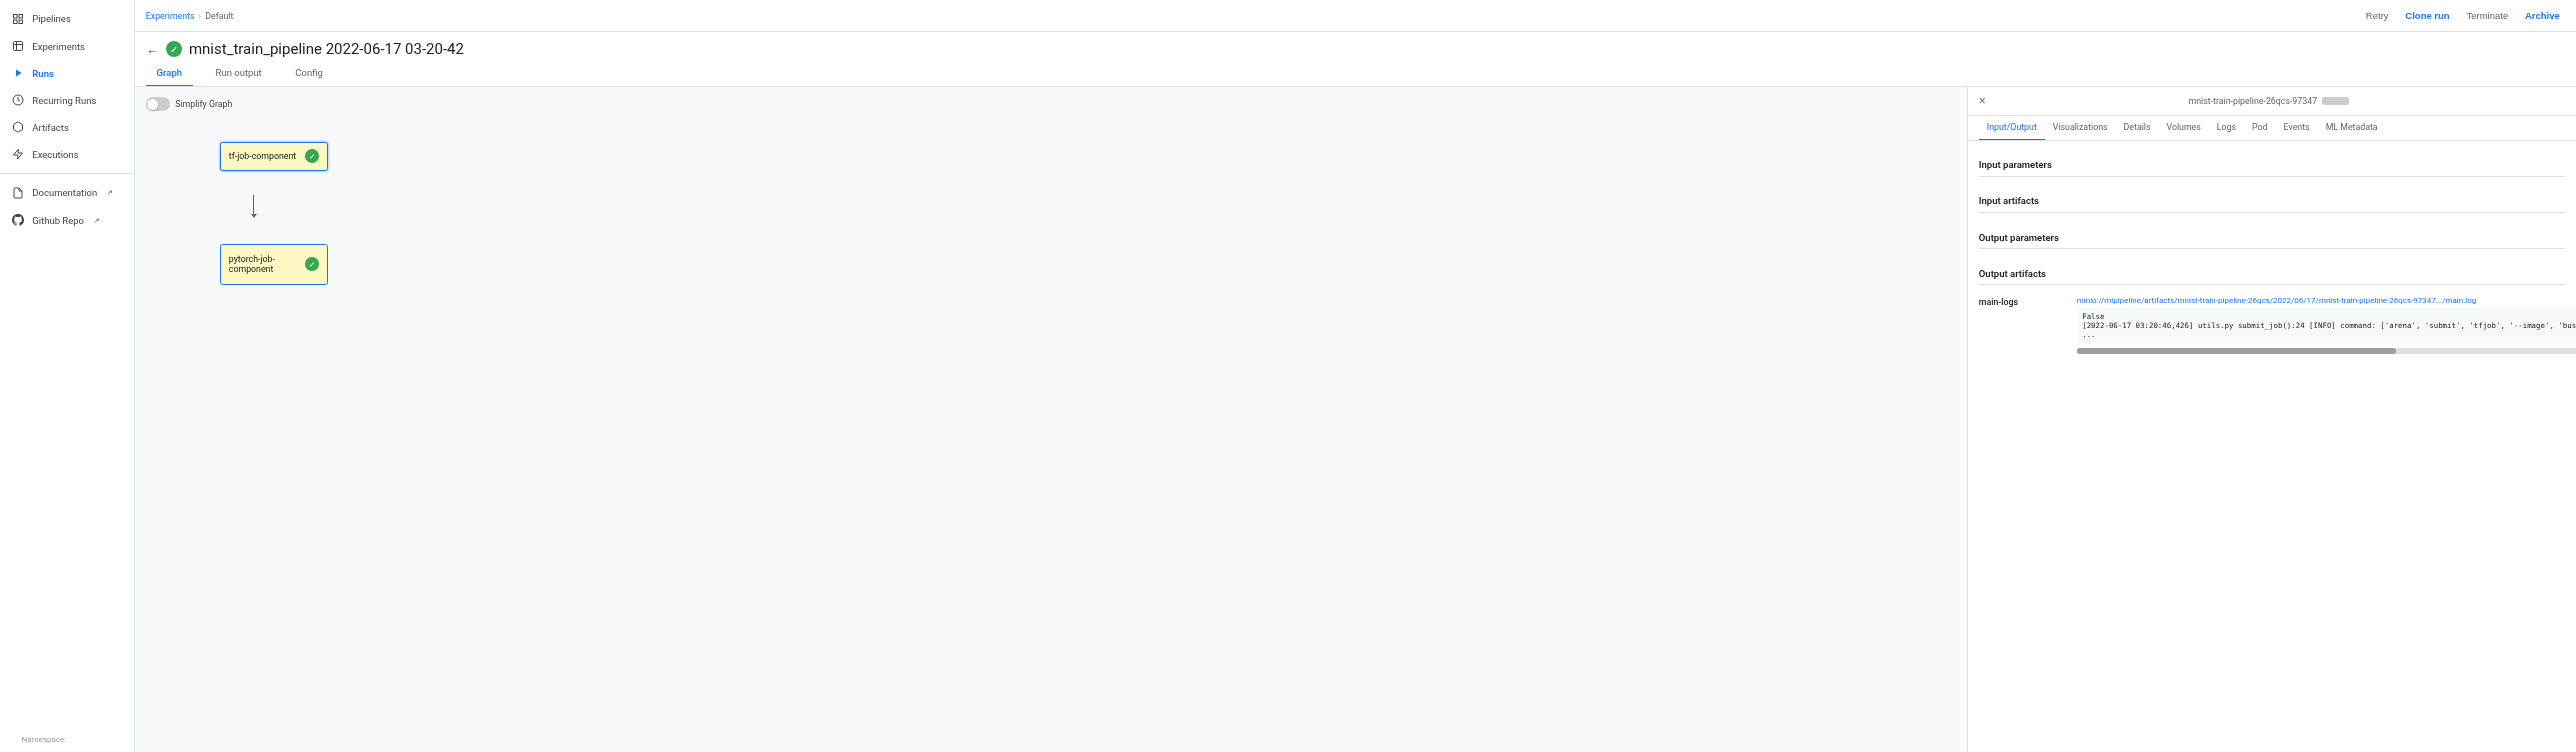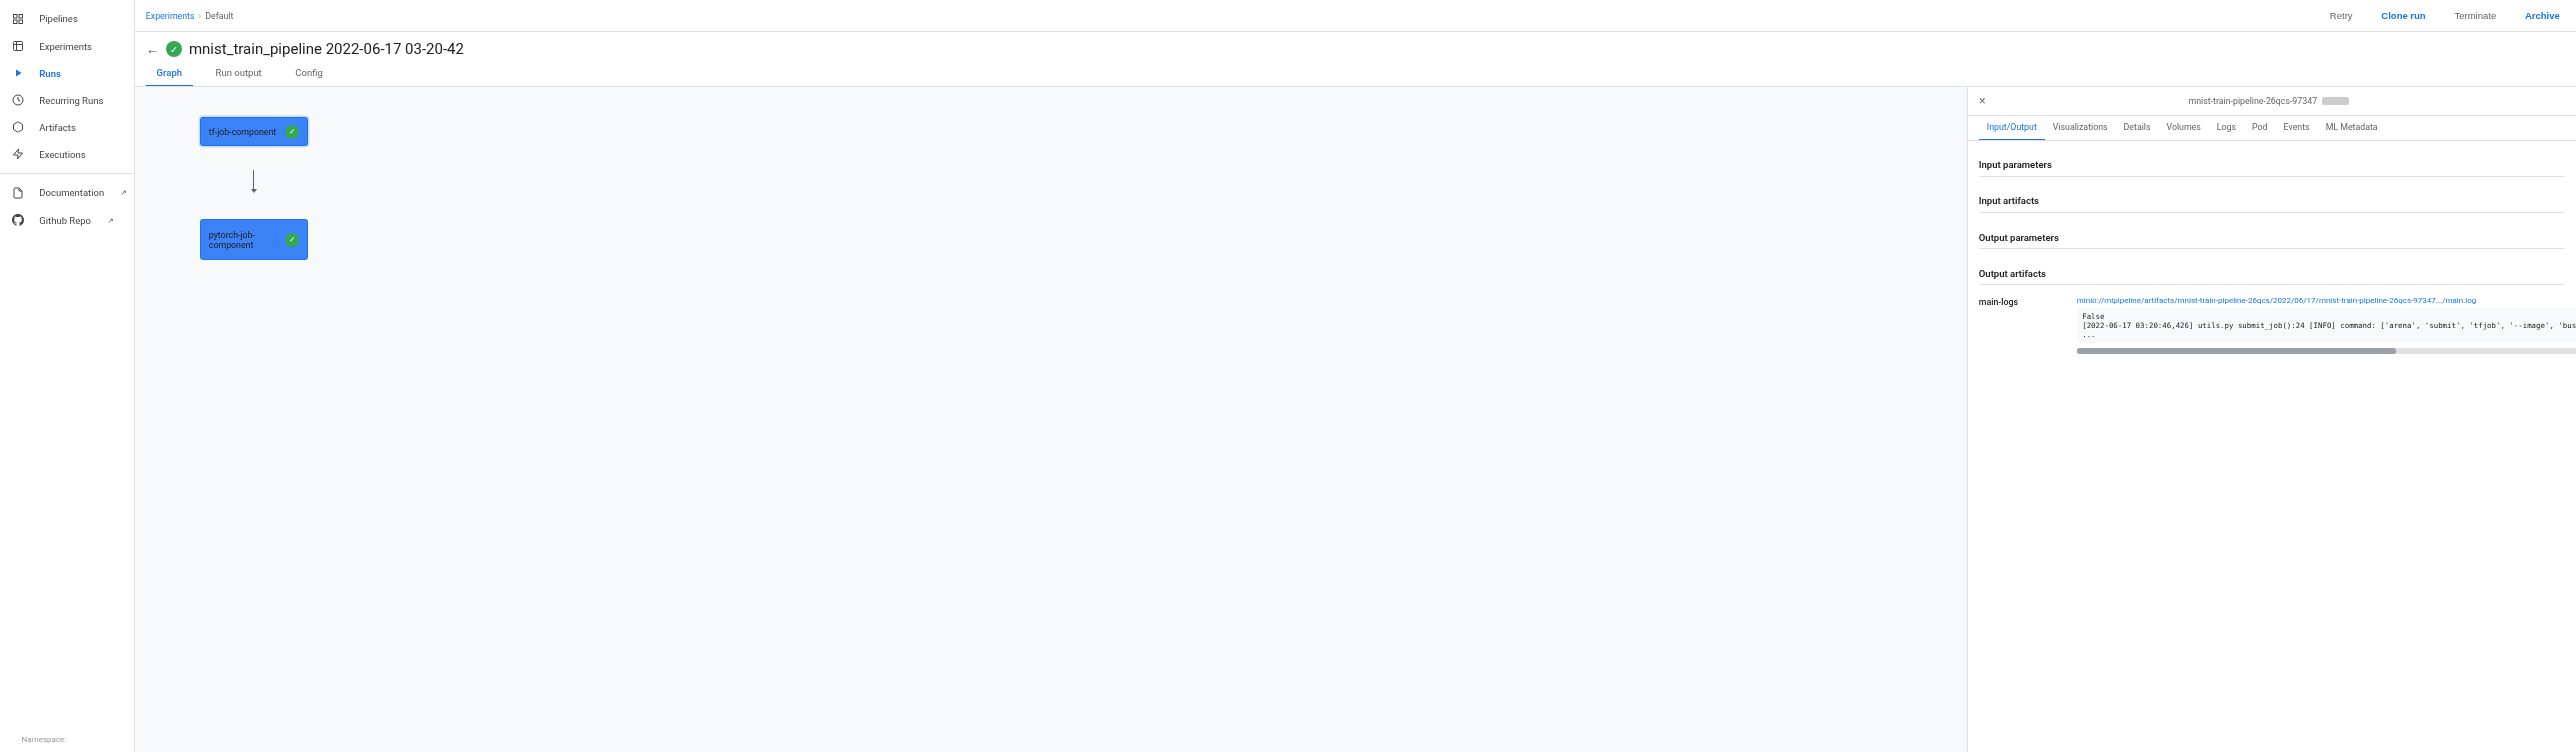--- a/index.html
+++ b/index.html
@@ -1,35 +1,35 @@
 <!DOCTYPE html>
 <html style="font-size:10.8px"><head>
   <meta charset="utf-8">
   <style>
     * { box-sizing: border-box; margin: 0; padding: 0; }
     body { font-family: -apple-system, BlinkMacSystemFont, 'Segoe UI', Roboto, sans-serif; font-size: 9.5px; color: #202124; background: #fff; display: flex; height: 100vh; overflow: hidden; }
 
     
     .sidebar { width: 135px; min-width: 135px; border-right: 0.7px solid #e0e0e0; display: flex; flex-direction: column; padding-top: 5.4px; background: #fff; }
-    .sidebar-item { display: flex; align-items: center; gap: 15px; padding: 6.8px 10.8px; cursor: pointer; color: #444; font-size: 9.5px; border-radius: 0; }
+    .sidebar-item { display: flex; align-items: center; gap: 8px; padding: 6.8px 10.8px; cursor: pointer; color: #444; font-size: 9.5px; border-radius: 0; }
     .sidebar-item.active { color: #1a73e8; font-weight: 600; }
     .sidebar-icon { width: 13.5px; height: 13.5px; display: flex; align-items: center; justify-content: center; flex-shrink: 0; }
     .sidebar-divider { height: 0.7px; background: #e0e0e0; margin: 5.4px 0; }
     .sidebar-label-small { font-size: 7.4px; color: #999; padding: 5.4px 10.8px 2.7px; }
     .external-link-icon { font-size: 7.4px; margin-left: 1.4px; }
 
     
     .main { flex: 1; display: flex; flex-direction: column; overflow: hidden; }
 
     
     .topbar { display: flex; align-items: center; justify-content: space-between; padding: 4px 10.8px; border-bottom: 0.7px solid #e0e0e0; min-height: 32px; }
     .breadcrumb { font-size: 8.8px; color: #5f6368; display: flex; align-items: center; gap: 4px; }
     .breadcrumb a { color: #1a73e8; text-decoration: none; }
     .breadcrumb-sep { color: #9aa0a6; }
-    .topbar-actions { display: flex; align-items: flex-end; gap: 18px; }
+    .topbar-actions { display: flex; align-items: flex-end; gap: 6px; }
     .topbar-btn { font-size: 9.5px; color: #5f6368; background: none; border: none; cursor: pointer; padding: 2.7px 5.4px; }
     .topbar-btn.blue { color: #1a73e8; font-weight: 700; }
 
     
     .page-header { display: flex; align-items: center; gap: 6.8px; padding: 8px 10.8px 2.7px; }
     .back-btn { background: none; border: none; cursor: pointer; font-size: 13.5px; color: #444; display: flex; align-items: center; }
     .run-title { font-size: 15px; font-weight: 400; color: #202124; }
     .status-icon { width: 16px; height: 16px; border-radius: 50%; background: #34a853; display: flex; align-items: center; justify-content: center; color: white; font-size: 9.5px; }
 
     
@@ -41,21 +41,21 @@
     .content-area { display: flex; flex: 1; overflow: hidden; background: #f8f9fa; }
 
     
     .graph-panel { flex: 1; position: relative; overflow: hidden; background: #f8f9fa; padding: 10.8px; }
     .simplify-graph { display: flex; align-items: center; gap: 5.4px; margin-bottom: 10.8px; font-size: 8.8px; color: #444; }
     .toggle { width: 24px; height: 13.5px; background: #ccc; border-radius: 6.8px; position: relative; cursor: pointer; }
     .toggle-thumb { width: 10.8px; height: 10.8px; background: white; border-radius: 50%; position: absolute; top: 1.4px; left: 1.4px; box-shadow: 0 0.7px 2px rgba(0,0,0,0.3); }
 
     
     .pipeline-canvas { position: relative; width: 100%; height: calc(100% - 27px); }
-    .pipeline-node { position: absolute; background: #3b82f6; border: 1.4px solid #1a73e8; border-radius: 2.7px; display: flex; align-items: center; justify-content: space-between; padding: 6.8px 8px; font-size: 8.8px; cursor: pointer; min-width: 95px; }
+    .pipeline-node { position: absolute; background: #fef9c3; border: 1.4px solid #1a73e8; border-radius: 2.7px; display: flex; align-items: center; justify-content: space-between; padding: 6.8px 8px; font-size: 8.8px; cursor: pointer; min-width: 95px; margin-left: 20px; }
     .pipeline-node.selected { border-color: #1a73e8; box-shadow: 0 0 0 1.4px #c5dbff; }
     .pipeline-node .node-check { width: 13.5px; height: 13.5px; border-radius: 50%; background: #34a853; display: flex; align-items: center; justify-content: center; color: white; font-size: 7.4px; flex-shrink: 0; }
 
     
     .side-panel { width: 609px; min-width: 609px; background: white; border-left: 0.7px solid #e0e0e0; display: flex; flex-direction: column; overflow: hidden; }
     .side-panel-header { display: flex; align-items: center; justify-content: space-between; padding: 8px 10.8px; border-bottom: 0.7px solid #e0e0e0; }
     .close-btn { background: none; border: none; cursor: pointer; font-size: 12px; color: #5f6368; line-height: 1; }
     .panel-tabs { display: flex; gap: 0; padding: 0 10.8px; border-bottom: 0.7px solid #e0e0e0; overflow-x: auto; }
     .panel-tab { padding: 6.8px 8px; font-size: 8.8px; cursor: pointer; color: #5f6368; border-bottom: 1.4px solid transparent; margin-bottom: -0.7px; white-space: nowrap; }
     .panel-tab.active { color: #1a73e8; border-bottom: 1.4px solid #1a73e8; }
@@ -181,20 +181,26 @@
 
   <div class="tabs">
     <div class="tab active">Graph</div>
     <div class="tab">Run output</div>
     <div class="tab">Config</div>
   </div>
 
   <div class="content-area">
 
     <div class="graph-panel">
+      <div class="simplify-graph">
+        <div class="toggle">
+          <div class="toggle-thumb"></div>
+        </div>
+        <span>Simplify Graph</span>
+      </div>
 
       <div class="pipeline-canvas">
 
         <div class="pipeline-node selected" style="top: 20px; left: 54px; width: 108px;">
           <span style="font-size:8.8px;">tf-job-component</span>
           <div class="node-check">✓</div>
         </div>
 
         <div style="position: absolute; top: 73px; left: 105px; display: flex; flex-direction: column; align-items: center;">
           <div style="width: 1.4px; height: 19px; background: #5f6368;"></div>

